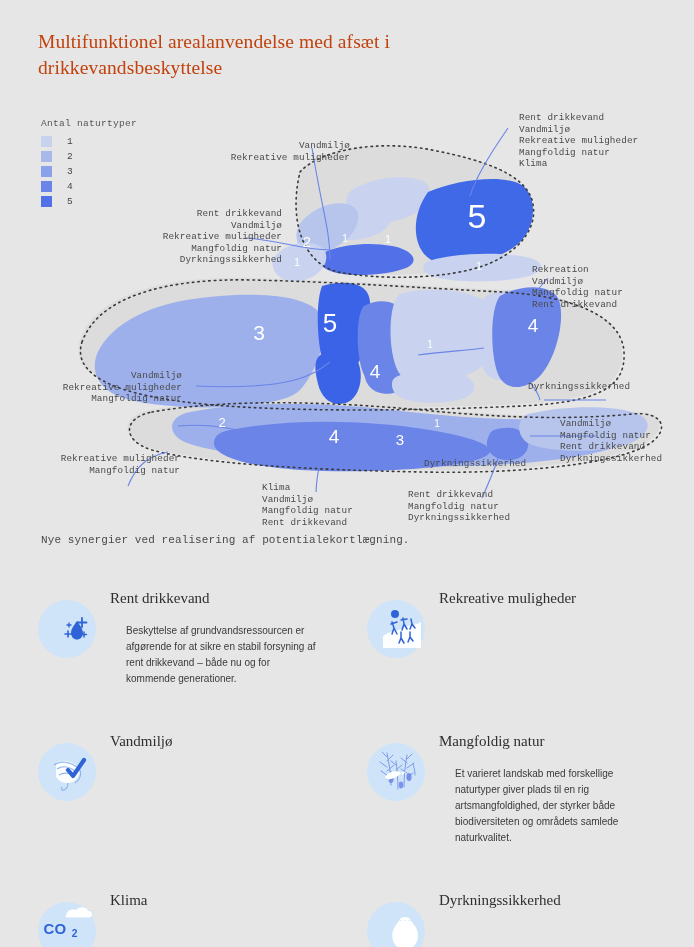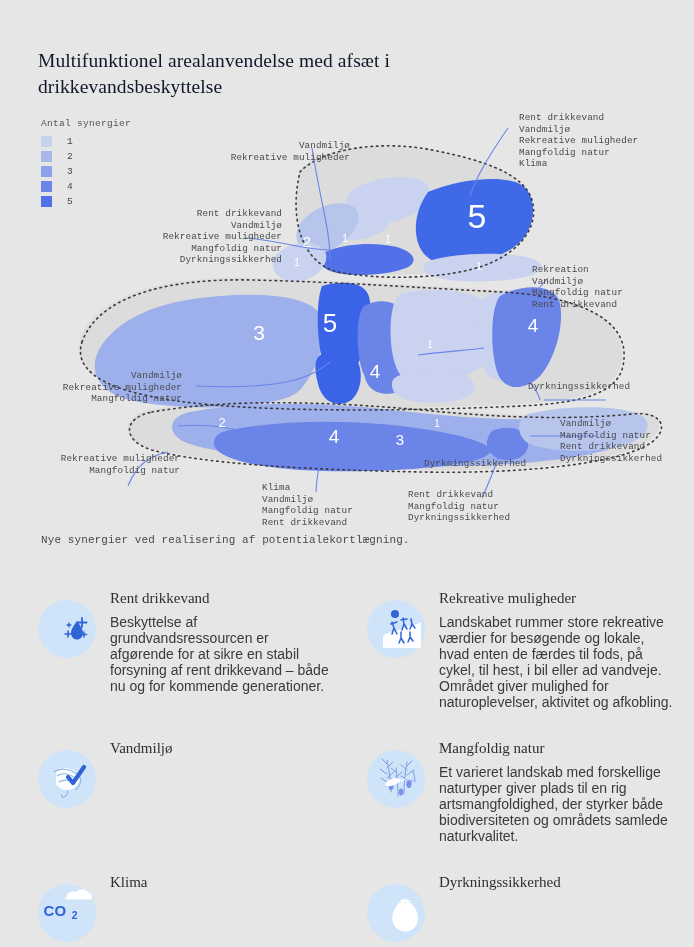--- a/index.html
+++ b/index.html
@@ -8,23 +8,23 @@
     width: 694px; height: 947px;
     background: #e6e6e6;
     font-family: "Liberation Sans", sans-serif;
     overflow: hidden;
     position: relative;
   }
   .page { position:relative; width:694px; height:947px; }
 
   
   .title {
-    position:absolute; left:38px; top:48px; width:420px;
+    position:absolute; left:38px; top:29px; width:420px;
     font-family: "Liberation Serif", serif;
-    font-size: 19.5px; line-height: 1.32; color:#0f172a;
+    font-size: 19.5px; line-height: 1.32; color:#c2410c;
     letter-spacing: .1px;
   }
 
   
   .legend { position:absolute; left:41px; top:118px; }
   .legend-title {
     font-family:"Liberation Mono", monospace;
     font-size:9.5px; color:#555; letter-spacing:.3px; margin-bottom:6px;
   }
   .legend-row { display:flex; align-items:center; height:13px; margin-bottom:2px; }
@@ -71,32 +71,32 @@
     display:flex; align-items:center; justify-content:flex-end;
     margin-right:14px; margin-top:16px;
     overflow:visible; position:relative;
   }
   .card-body { flex:1 1 auto; padding-top:6px; }
   .card-title {
     font-family:"Liberation Serif", serif;
     font-size:15px; color:#2f2f2f; margin:0 0 7px 0; font-weight:400;
   }
   .card-text {
-    font-size:14px; line-height:16px; color:#3a3a3a; margin:0;
+    font-size:10px; line-height:16px; color:#3a3a3a; margin:16px;
   }
 </style>
 </head>
 <body>
 
 <div class="page">
 
   <div class="title">Multifunktionel arealanvendelse med afsæt i drikkevandsbeskyttelse</div>
 
   <div class="legend">
-    <div class="legend-title">Antal synergier</div>
+    <div class="legend-title">Antal naturtyper</div>
     <div class="legend-row">
       <span class="legend-swatch" style="background:#c7d2ed"></span>
       <span class="legend-label">1</span>
     </div>
     <div class="legend-row">
       <span class="legend-swatch" style="background:#a8b8e8"></span>
       <span class="legend-label">2</span>
     </div>
     <div class="legend-row">
       <span class="legend-swatch" style="background:#8ba1ea"></span>
@@ -286,21 +286,20 @@
             <path d="M13,16 l2,6 M15,22 l-2,6 M15,22 l3,6 M12,18 l6,-2"></path>
             <path d="M24,12 l1,6 M25,18 l-2,6 M25,18 l3,5 M22,14 l6,-1"></path>
             <path d="M32,13 l1,5 M33,18 l-2,5 M33,18 l3,4"></path>
             <path d="M22,26 l0,6 M22,32 l-2,5 M22,32 l3,5"></path>
             <path d="M31,26 l0,5 M31,31 l-2,5 M31,31 l3,4"></path>
           </g>
         </svg>
       </div>
       <div class="card-body">
         <h3 class="card-title">Rekreative muligheder</h3>
-        <p class="card-text">Landskabet rummer store rekreative værdier for besøgende og lokale, hvad enten de færdes til fods, på cykel, til hest, i bil eller ad vandveje. Området giver mulighed for naturoplevelser, aktivitet og afkobling.</p>
       </div>
     </div>
 
     <div class="card">
       <div class="card-icon">
         <svg width="46" height="46" viewBox="0 0 46 46">
           <g fill="#ffffff" opacity="0.9">
             <path d="M6,14 C12,10 20,12 26,16 C32,20 30,28 24,32 C18,36 10,34 6,28 Z"></path>
           </g>
           <g stroke="#8fb8e8" stroke-width="1.2" fill="none">

